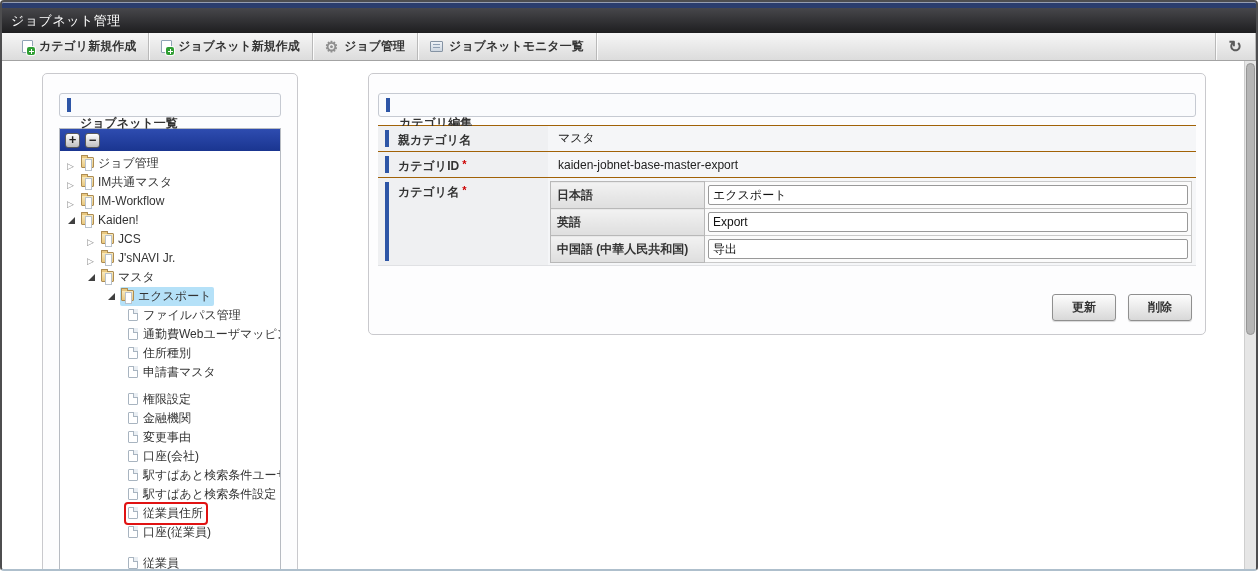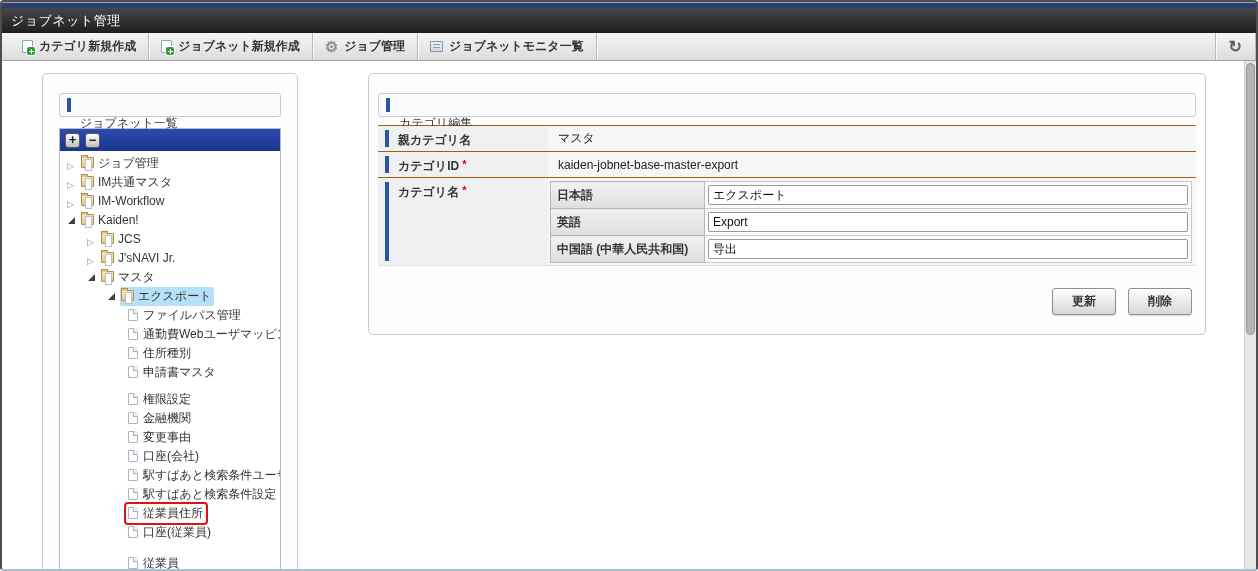--- a/index.html
+++ b/index.html
@@ -56,21 +56,21 @@
   }
   .left-box  { left:40px; top:12px; width:256px; height:545px; border-radius:5px 5px 0 0;
                padding:19px 16px 0 16px; }
   .right-box { left:366px; top:12px; width:838px; height:262px; padding:19px 9px 0 9px; }
 
   .panel-header {
     height:24px; border:1px solid #c6cad2; border-radius:3px; background:#fafbfd;
     display:flex; align-items:center;
   }
   .accent { width:4px; height:14px; background:#2d55a6; margin:0 9px 0 7px; }
-  .panel-header .ph-text { font-size:12px; font-weight:normal; color:#333;margin-top:37px; }
+  .panel-header .ph-text { font-size:12px; font-weight:bold; color:#333;margin-top:37px; }
 
   
   .tree-box { margin-top:11px; border:1px solid #b7bbc2; width:222px; height:480px; background:#fff; }
   .tree-head {
     height:22px; background:linear-gradient(#2e4cb0,#1a3590);
     display:flex; align-items:center; gap:5px; padding:0 5px;
   }
   .tree-tool {
     width:15px; height:15px; border:1px solid #5a5a5a; border-radius:3px;
     background:linear-gradient(#fefefe,#bfbfbf); color:#222;
@@ -113,21 +113,21 @@
   .frow.r3 .fvalue { padding:3px 4px 3px 2px; }
 
   table.i18n { border-collapse:collapse; width:100%; }
   table.i18n td { border:1px solid #b8b8b8; height:27px; }
   table.i18n td.lang { width:154px; background:linear-gradient(#f2f2f2,#dedede);
     font-size:12px; font-weight:bold; color:#333; padding:0 6px; }
   table.i18n td.inp { background:#fbfbfb; border-color:#c9c9c9; padding:2px 3px; }
   table.i18n input { width:100%; height:20px; border:1px solid #999; border-radius:2px;
     font-size:12px; padding:0 4px; font-family:inherit; color:#111; background:#fff; }
 
-  .btn-row { display:flex; justify-content:flex-end; gap:12px; margin-top:22px; padding-right:4px; }
+  .btn-row { display:flex; justify-content:flex-end; gap:12px; margin-top:28px; padding-right:4px; }
   .btn {
     min-width:64px; height:27px; border:1px solid #8f8f8f; border-radius:3px;
     background:linear-gradient(#fdfdfd,#d8d8d8); font-size:12px; font-weight:bold; color:#333;
     box-shadow:0 1px 1px rgba(0,0,0,.15); cursor:pointer; font-family:inherit;
   }
 
   
   .scrollbar { position:absolute; right:0; top:0; width:12px; height:100%;
     background:#e6e6e6; border-left:1px solid #cfcfcf; }
   .scroll-thumb { position:absolute; top:2px; left:1px; width:9px; height:272px;

